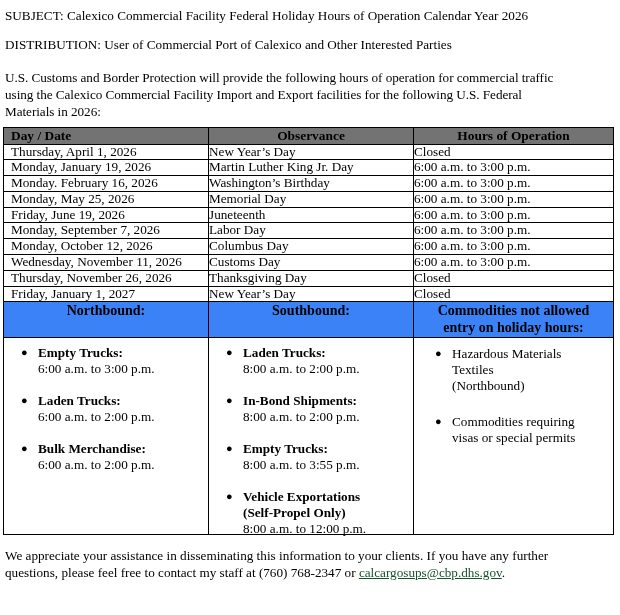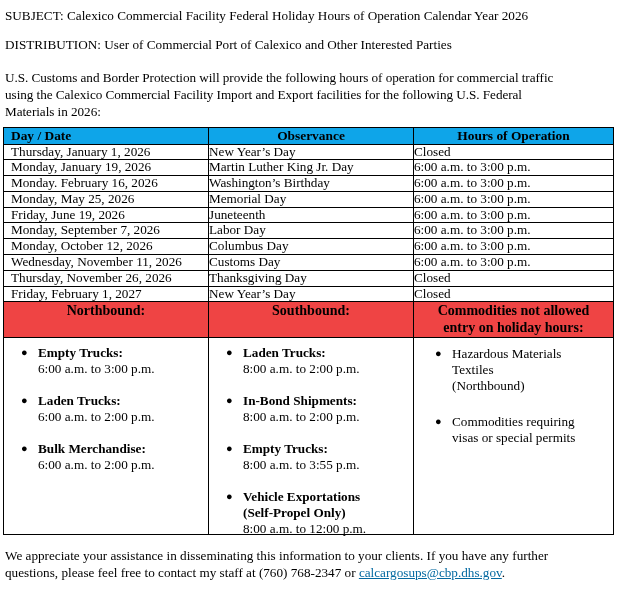--- a/index.html
+++ b/index.html
@@ -51,21 +51,21 @@
   table.sched td, table.sched th {
     border: 1px solid #000000;
     padding: 0;
     vertical-align: top;
   }
   col.c1 { width: 205px; }
   col.c2 { width: 205px; }
   col.c3 { width: 200px; }
 
   .hdr-cell {
-    background: #0ea5e9;
+    background: #737373;
     font-weight: bold;
     text-align: center;
     font-size: 13.4px;
     padding: 2px 4px 3px 4px;
     line-height: 1.16;
   }
   .hdr-cell.left {
     text-align: left;
     padding-left: 7px;
   }
@@ -76,21 +76,21 @@
     padding: 1px 4px 2px 4px;
     text-align: left;
     white-space: nowrap;
   }
   .row-cell.date {
     text-align: left;
     padding-left: 7px;
   }
 
   .band-cell {
-    background: #ef4444;
+    background: #3b82f6;
     font-weight: bold;
     text-align: center;
     font-size: 14px;
     padding: 3px 6px 4px 6px;
     line-height: 1.22;
   }
 
   
   .panel {
     padding: 7px 4px 6px 4px;
@@ -149,21 +149,21 @@
   .panel.pad-cm { padding-top: 8px; }
 
   
   .footer {
     margin: 0;
     padding-top: 12px;
     line-height: 1.30;
   }
   .footer .l { display: block; white-space: nowrap; }
   a.mail {
-    color: #0369a1;
+    color: #14532d;
   }
 </style>
 </head>
 <body>
 
 <div class="page">
 
   <p class="intro-line line-subject">SUBJECT: Calexico Commercial Facility Federal Holiday Hours of Operation Calendar Year 2026</p>
 
   <p class="intro-line line-distribution">DISTRIBUTION: User of Commercial Port of Calexico and Other Interested Parties</p>
@@ -182,21 +182,21 @@
     </colgroup>
     <thead>
       <tr>
         <th class="hdr-cell left">Day / Date</th>
         <th class="hdr-cell">Observance</th>
         <th class="hdr-cell">Hours of Operation</th>
       </tr>
     </thead>
     <tbody>
       <tr>
-        <td class="row-cell date">Thursday, January 1, 2026</td>
+        <td class="row-cell date">Thursday, April 1, 2026</td>
         <td class="row-cell">New Year’s Day</td>
         <td class="row-cell">Closed</td>
       </tr>
       <tr>
         <td class="row-cell date">Monday, January 19, 2026</td>
         <td class="row-cell">Martin Luther King Jr. Day</td>
         <td class="row-cell">6:00 a.m. to 3:00 p.m.</td>
       </tr>
       <tr>
         <td class="row-cell date">Monday. February 16, 2026</td>
@@ -227,21 +227,21 @@
         <td class="row-cell date">Wednesday, November 11, 2026</td>
         <td class="row-cell">Customs Day</td>
         <td class="row-cell">6:00 a.m. to 3:00 p.m.</td>
       </tr>
       <tr>
         <td class="row-cell date">Thursday, November 26, 2026</td>
         <td class="row-cell">Thanksgiving Day</td>
         <td class="row-cell">Closed</td>
       </tr>
       <tr>
-        <td class="row-cell date">Friday, February 1, 2027</td>
+        <td class="row-cell date">Friday, January 1, 2027</td>
         <td class="row-cell">New Year’s Day</td>
         <td class="row-cell">Closed</td>
       </tr>
 
       <tr>
         <td class="band-cell">Northbound:</td>
         <td class="band-cell">Southbound:</td>
         <td class="band-cell">
           <span>Commodities not allowed</span><br>
           <span>entry on holiday hours:</span>

